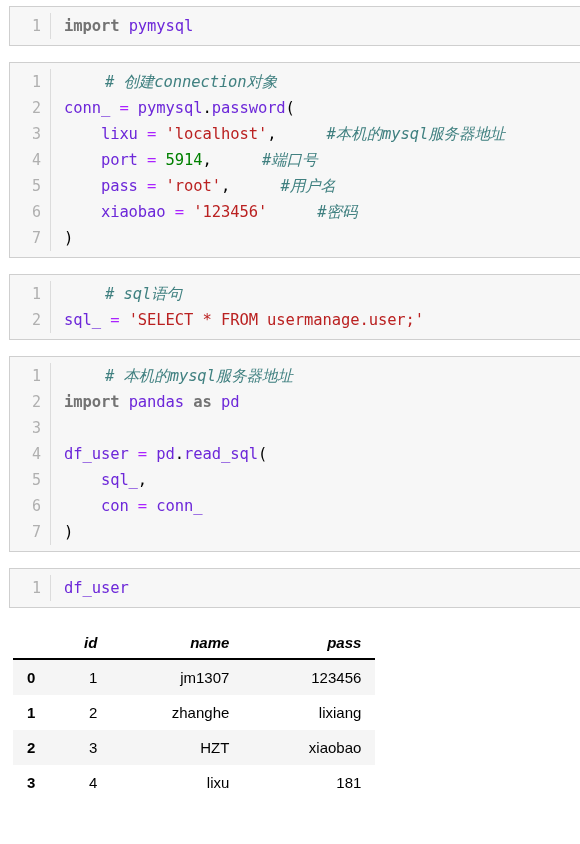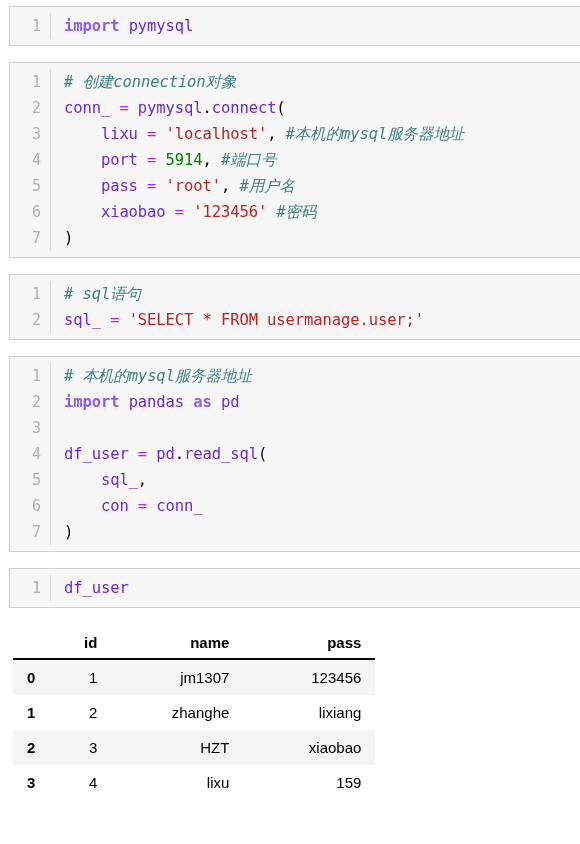--- a/index.html
+++ b/index.html
@@ -59,23 +59,23 @@
     white-space: pre;
     font-family: "DejaVu Sans Mono", monospace;
     font-size: 15.5px;
     line-height: 26px;
     height: 26px;
     color: #000000;
     letter-spacing: -0.1px;
   }
 
   
-  .k  { color: #8b5cf6; font-weight: bold; }   
+  .k  { color: #737373; font-weight: bold; }   
   .s  { color: #ba2121; margin-top: 12px; }                      
-  .c  { color: #408080; font-style: italic; }  
+  .c  { color: #408080; font-style: italic; margin-left: 41px; }  
   .m  { color: #008000; }                      
   .o  { color: #aa22ff; }                      
   .n  { color: #6d28d9; }                      
   .p  { color: #000000; }                      
 
   
   .output {
     margin: 22px 0 0 13px;
   }
   table.df {
@@ -85,20 +85,21 @@
     font-size: 15px;
   }
   table.df thead th {
     text-align: right;
     font-weight: bold;
     color: #000000;
     padding: 4px 14px 7px 14px;
     border: none;
     border-bottom: 2px solid #000000;
     white-space: nowrap;
+    font-style: italic;
   }
   table.df thead th.idx-head {
     border-bottom: 2px solid #000000;
   }
   table.df tbody td,
   table.df tbody th {
     text-align: right;
     padding: 9px 14px;
     border: none;
     color: #000000;
@@ -138,21 +139,21 @@
             <span class="ln">1</span>
             <span class="ln">2</span>
             <span class="ln">3</span>
             <span class="ln">4</span>
             <span class="ln">5</span>
             <span class="ln">6</span>
             <span class="ln">7</span>
           </div>
           <div class="lines">
             <span class="cl"><span class="c"># 创建connection对象</span></span>
-            <span class="cl"><span class="n">conn_ </span><span class="o">=</span><span class="n"> pymysql</span><span class="p">.</span><span class="n">connect</span><span class="p">(</span></span>
+            <span class="cl"><span class="n">conn_ </span><span class="o">=</span><span class="n"> pymysql</span><span class="p">.</span><span class="n">password</span><span class="p">(</span></span>
             <span class="cl"><span class="n">    lixu </span><span class="o">=</span><span class="p"> </span><span class="s">'localhost'</span><span class="p">, </span><span class="c">#本机的mysql服务器地址</span></span>
             <span class="cl"><span class="n">    port </span><span class="o">=</span><span class="p"> </span><span class="m">5914</span><span class="p">, </span><span class="c">#端口号</span></span>
             <span class="cl"><span class="n">    pass </span><span class="o">=</span><span class="p"> </span><span class="s">'root'</span><span class="p">, </span><span class="c">#用户名</span></span>
             <span class="cl"><span class="n">    xiaobao </span><span class="o">=</span><span class="p"> </span><span class="s">'123456'</span><span class="p"> </span><span class="c">#密码</span></span>
             <span class="cl"><span class="p">)</span></span>
           </div>
         </div>
       </div>
       <div class="cell">
         <div class="code-area">
@@ -225,18 +226,18 @@
           <tr class="odd">
             <th>2</th>
             <td class="col-id">3</td>
             <td class="col-name">HZT</td>
             <td class="col-pass">xiaobao</td>
           </tr>
           <tr class="even">
             <th>3</th>
             <td class="col-id">4</td>
             <td class="col-name">lixu</td>
-            <td class="col-pass">159</td>
+            <td class="col-pass">181</td>
           </tr>
         </tbody>
     </table>
   </div>
 </div>
 
 </body></html>

